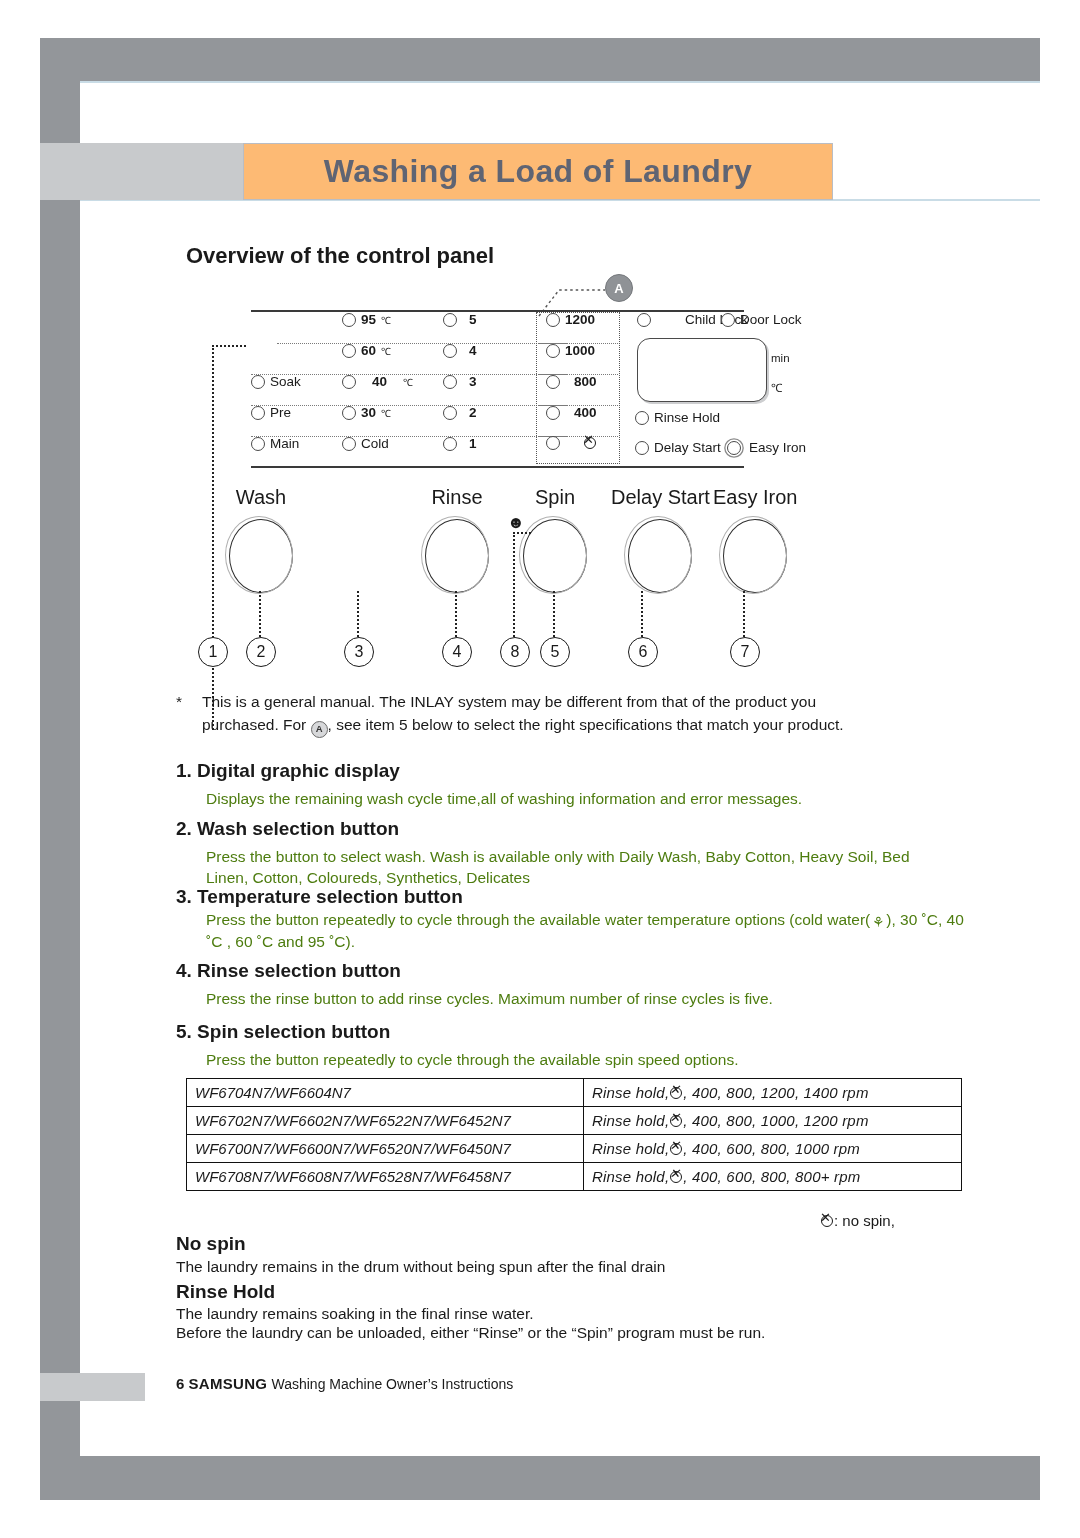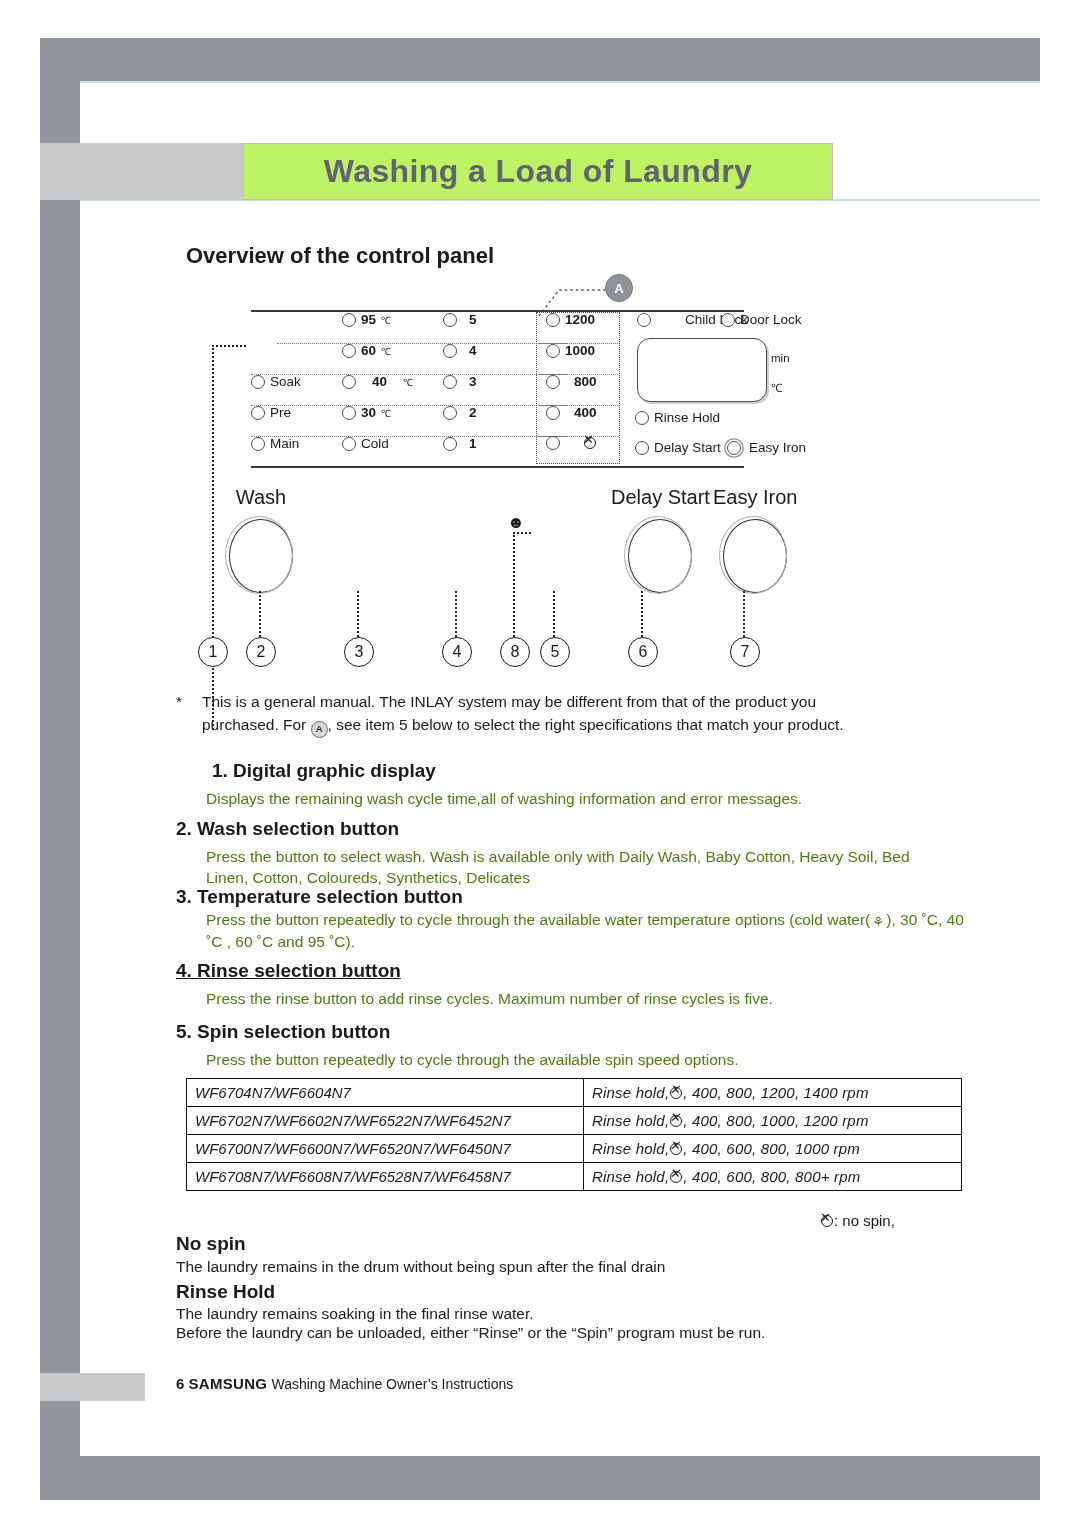--- a/index.html
+++ b/index.html
@@ -42,21 +42,21 @@
     background:#c9dce6;
   }
 
   
   .title-band {
     position:absolute; left:40px; top:143px; width:204px; height:57px;
     background:#c8cacc;
   }
   .title-box {
     position:absolute; left:243px; top:143px; width:590px; height:57px;
-    background:#bef264;
+    background:#fdba74;
     border:1px solid #b9bdc4;
     box-sizing:border-box;
     display:flex; align-items:center; justify-content:center;
   }
   .title-box .ttl {
     font-size:32px; font-weight:bold; color:#5f6473;
     letter-spacing:0.4px;
   }
 
   
@@ -390,20 +390,28 @@
     </div>
     <div class="ind-cell" style="left:522px; top:150px;">
       <span class="radio dbl"></span>
       <span style="margin-left:3px;">Easy Iron</span>
     </div>
 
     <div class="dials">
 
       <div class="dial-group" style="left:24px; top:0;">
         <div class="dial-label">Wash</div>
+        <div class="dial"></div>
+      </div>
+      <div class="dial-group" style="left:220px; top:0;">
+        <div class="dial-label">Rinse</div>
+        <div class="dial"></div>
+      </div>
+      <div class="dial-group" style="left:318px; top:0;">
+        <div class="dial-label">Spin</div>
         <div class="dial"></div>
       </div>
       <div class="dial-group" style="left:406px; top:0;">
         <div class="dial-label">Delay Start</div>
         <div class="dial"></div>
       </div>
       <div class="dial-group" style="left:508px; top:0;">
         <div class="dial-label">Easy Iron</div>
         <div class="dial"></div>
       </div>
@@ -431,30 +439,30 @@
   </div>
 
   <div class="note">
     <span class="star">*</span>
     <div class="note-body">
       <span>This is a general manual. The INLAY system may be different from that of the product you</span><br>
       <span>purchased. For </span><span class="inline-A">A</span><span>, see item 5 below to select the right specifications that match your product.</span>
     </div>
   </div>
 
-  <h3 class="item-title" style="left:176px; top:760px;margin-left:36px;">1. Digital graphic display</h3>
+  <h3 class="item-title" style="left:176px; top:760px;">1. Digital graphic display</h3>
   <p class="item-body" style="left:206px; top:789px;">Displays the remaining wash cycle time,all of washing information and error messages.</p>
 
   <h3 class="item-title" style="left:176px; top:818px;">2. Wash selection button</h3>
   <p class="item-body" style="left:206px; top:847px; width:720px;">Press the button to select wash. Wash is available only with Daily Wash, Baby Cotton, Heavy Soil, Bed Linen, Cotton, Coloureds, Synthetics, Delicates</p>
 
   <h3 class="item-title" style="left:176px; top:886px;">3. Temperature selection button</h3>
   <p class="item-body" style="left:206px; top:910px; width:760px;"><span>Press the button  repeatedly to cycle through the available water temperature options  (cold water(</span><span class="cold-glyph">⚘</span><span>), 30 ˚C, 40 ˚C , 60 ˚C and 95 ˚C).</span></p>
 
-  <h3 class="item-title" style="left:176px; top:960px;text-decoration:underline;">4. Rinse selection button</h3>
+  <h3 class="item-title" style="left:176px; top:960px;">4. Rinse selection button</h3>
   <p class="item-body" style="left:206px; top:989px;">Press the rinse button to add rinse cycles. Maximum number of rinse cycles is five.</p>
 
   <h3 class="item-title" style="left:176px; top:1021px;">5. Spin selection button</h3>
   <p class="item-body" style="left:206px; top:1050px;">Press the button repeatedly to cycle through the available spin speed options.</p>
 
   <table class="spec-table">
     <tbody>
       <tr>
         <td class="model">WF6704N7/WF6604N7</td>
         <td class="speeds"><span>Rinse hold,</span><span class="nospin-glyph"></span><span>,  400,  800,  1200,  1400 rpm</span></td>

